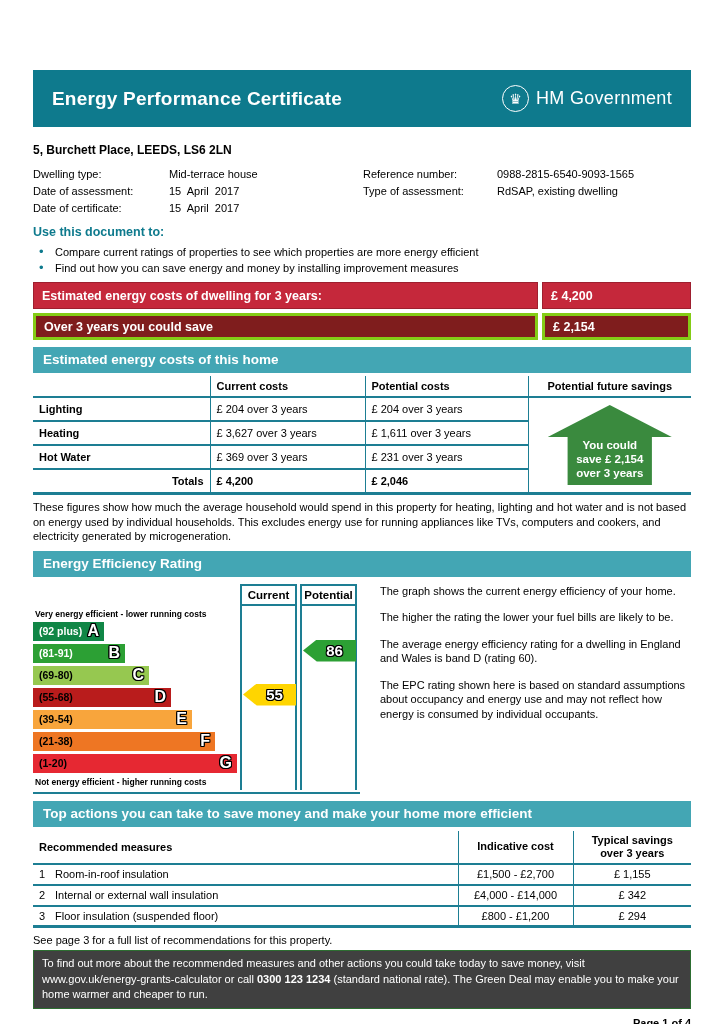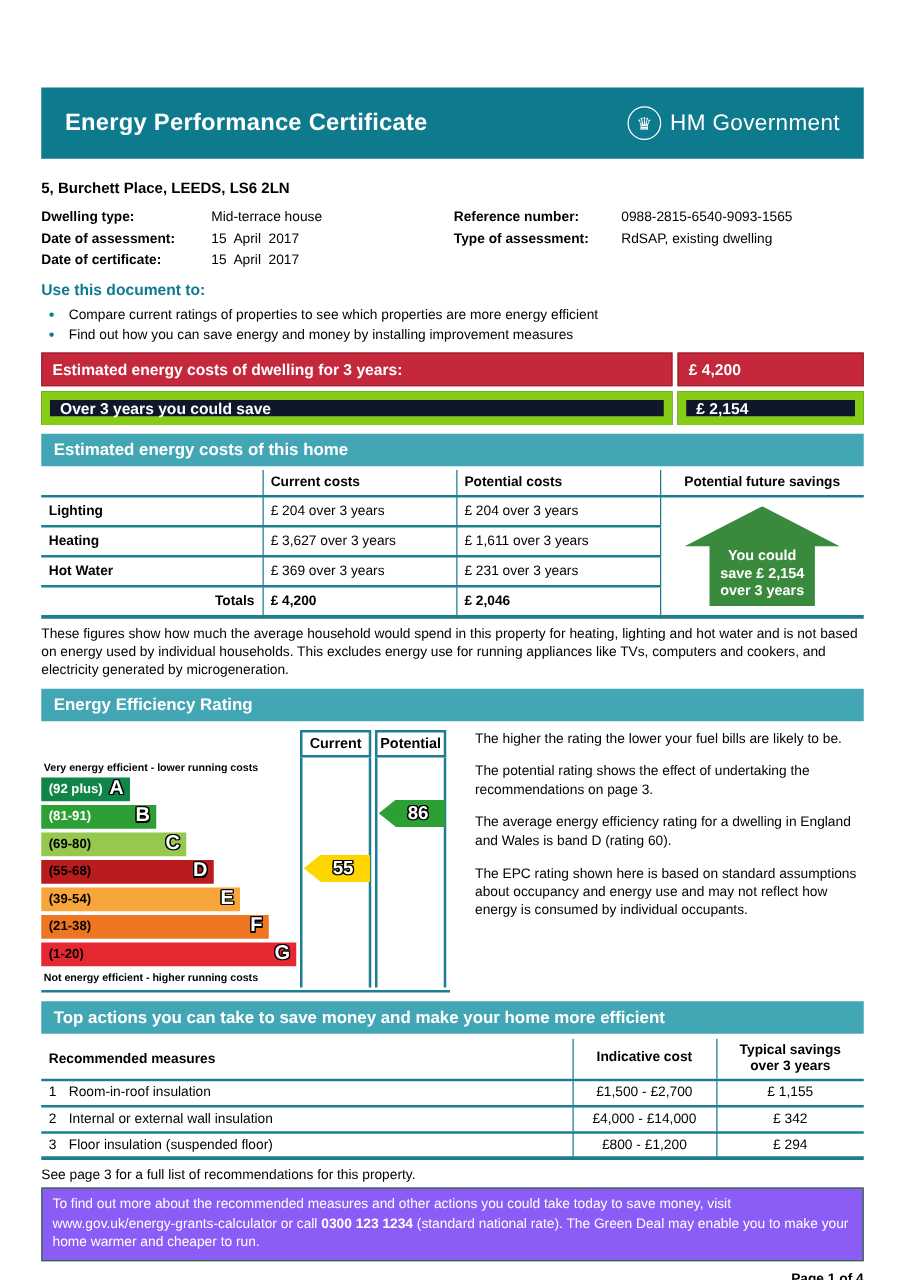--- a/index.html
+++ b/index.html
@@ -13,38 +13,38 @@
   .gov-logo { display:flex; align-items:center; gap:7px; color:#fff; }
   .crest { width:27px; height:27px; border:1.6px solid #fff; border-radius:50%; display:flex; align-items:center; justify-content:center; font-size:14px; line-height:1; color:#fff; }
   .gov-text { font-size:18px; font-weight:normal; letter-spacing:0.3px; }
 
   
   .address { margin-top:16px; font-size:12px; font-weight:bold; }
   .details { margin-top:9px; display:flex; font-size:11px; }
   .details .dcol-left { width:330px; }
   .details .dcol-right { flex:1; }
   .drow { display:flex; line-height:17px; }
-  .dlabel { font-weight:bold; }
+  .dlabel { font-weight:normal; }
   .dcol-left .dlabel { width:136px; }
   .dcol-right .dlabel { width:134px; }
   .dvalue { white-space:pre; }
 
   
   .use-heading { margin-top:8px; color:#0e7a8d; font-size:12.5px; font-weight:bold; }
   .bullets { margin-top:5px; list-style:none; }
   .bullets li { display:flex; font-size:11px; line-height:16px; }
   .bullet-dot { color:#0e7a8d; font-size:13px; width:22px; padding-left:6px; }
 
   
   .bars { margin-top:6px; }
   .bar { display:flex; height:27px; margin-bottom:4px; }
   .bar .bar-label { flex:1; display:flex; align-items:center; padding-left:8px; color:#fff; font-weight:bold; font-size:12.5px; }
   .bar .bar-value { width:149px; margin-left:4px; display:flex; align-items:center; padding-left:8px; color:#fff; font-weight:bold; font-size:12.5px; }
   .bar.red .bar-label, .bar.red .bar-value { background:#c5283b; border:1px solid #9e1f2f; }
-  .bar.green .bar-label, .bar.green .bar-value { background:#0f172a; border:7px solid #84cc16; }
+  .bar.green .bar-label, .bar.green .bar-value { background:#7f1d1d; border:3px solid #84cc16; }
 
   
   .section-head { margin-top:7px; height:26px; background:#43a6b4; color:#fff; font-size:13.5px; font-weight:bold; line-height:26px; padding-left:10px; }
 
   
   table.costs { margin-top:3px; width:658px; border-collapse:collapse; table-layout:fixed; font-size:11px; }
   table.costs col.c0 { width:177px; } table.costs col.c1 { width:155px; }
   table.costs col.c2 { width:163px; } table.costs col.c3 { width:163px; }
   table.costs th, table.costs td { padding:3px 6px; height:21px; text-align:left; vertical-align:middle; }
   table.costs .vline { border-left:1.5px solid #1d7e93; }
@@ -101,21 +101,21 @@
   table.actions th, table.actions td { padding:3px 6px; height:21px; vertical-align:middle; }
   table.actions tr { border-bottom:2px solid #1d7e93; }
   table.actions tr.last { border-bottom:3px solid #1d7e93; }
   table.actions .vline { border-left:1.5px solid #1d7e93; }
   table.actions th { font-weight:bold; }
   table.actions .th-measures { text-align:left; }
   table.actions .th-center { text-align:center; line-height:13px; }
   table.actions td.center { text-align:center; }
   .measure-num { display:inline-block; width:16px; }
   .see-note { margin-top:6px; font-size:11px; }
-  .green-box { margin-top:4px; background:#8b5cf6; border:1px solid #2d6e31; color:#fff; font-size:11px; line-height:15.5px; padding:5px 8px; }
+  .green-box { margin-top:4px; background:#404040; border:1px solid #2d6e31; color:#fff; font-size:11px; line-height:15.5px; padding:5px 8px; }
   .footer { margin-top:8px; text-align:right; font-size:11px; font-weight:bold; }
 </style>
 </head>
 <body>
 
 <div class="page">
 
   <header class="banner">
     <h1>Energy Performance Certificate</h1>
     <div class="gov-logo">
@@ -274,22 +274,22 @@
         <div class="rate-col">
           <div class="rate-arrow greenarrow">
             <span class="num">86</span>
           </div>
         </div>
       </div>
       <div class="chart-bottom-line"></div>
     </div>
 
     <div class="chart-text">
+      <p>The graph shows the current energy efficiency of your home.</p>
       <p>The higher the rating the lower your fuel bills are likely to be.</p>
-      <p>The potential rating shows the effect of undertaking the recommendations on page 3.</p>
       <p>The average energy efficiency rating for a dwelling in England and Wales is band D (rating 60).</p>
       <p>The EPC rating shown here is based on standard assumptions about occupancy and energy use and may not reflect how energy is consumed by individual occupants.</p>
     </div>
   </div>
 
   <div class="section-head">Top actions you can take to save money and make your home more efficient</div>
 
   <table class="actions">
     <colgroup>
         <col class="a0">

